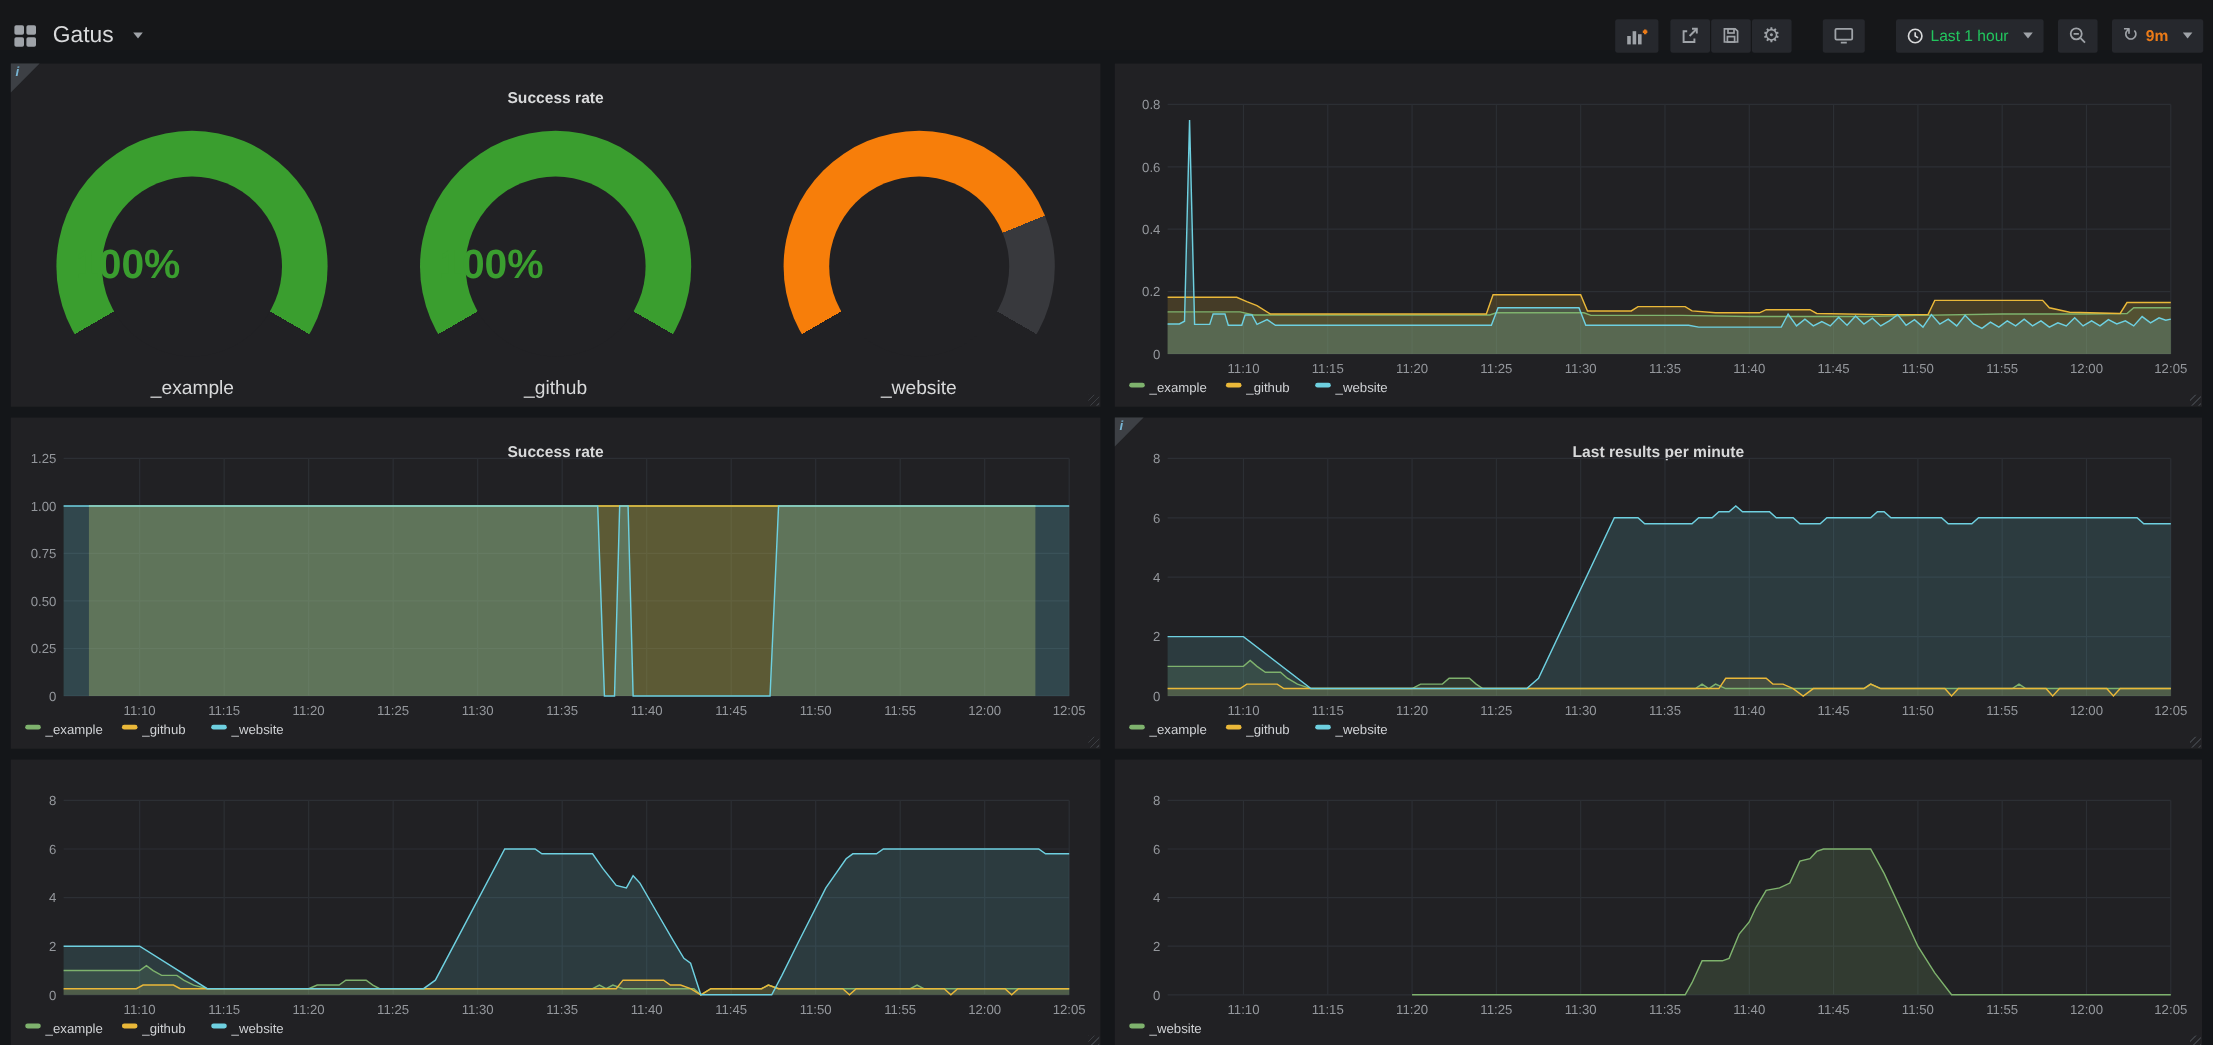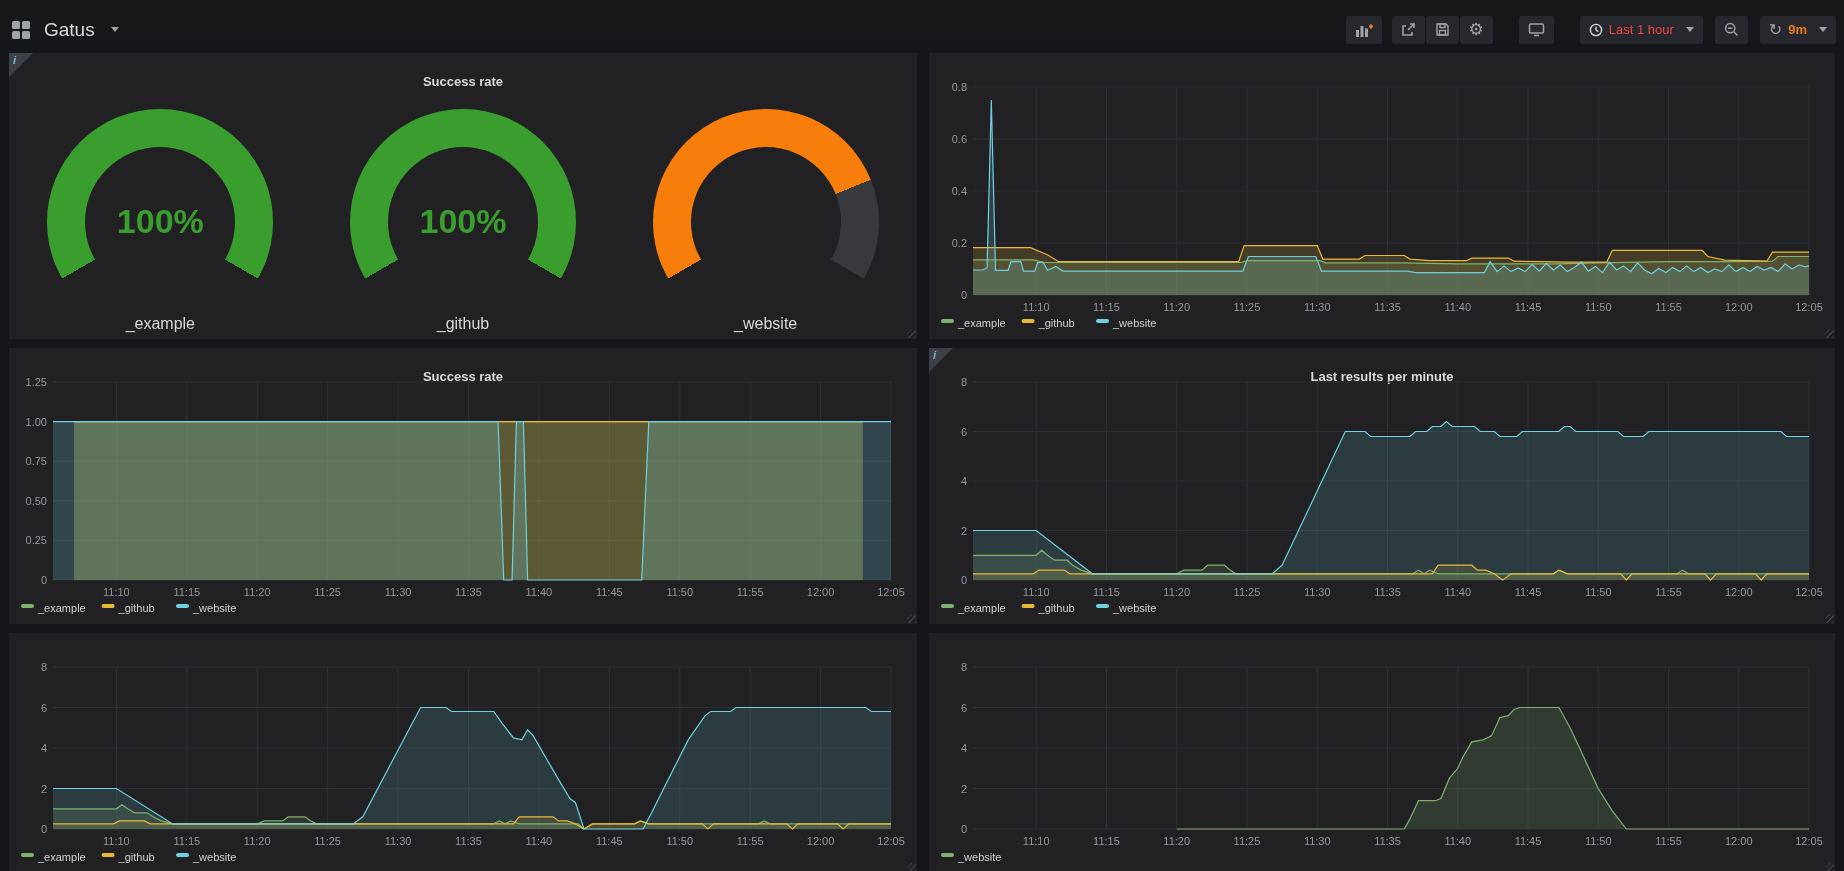--- a/index.html
+++ b/index.html
@@ -18,21 +18,21 @@
            border-top:5px solid #9fa3a8; display:inline-block; margin-left:6px; }
   .nav-right { margin-left:auto; display:flex; align-items:center; }
   .nav-btn { background:#26282d; height:28px; border-radius:2px; border:none;
              color:#9fa3a8; display:flex; align-items:center; gap:6px; padding:0 9px;
              font-size:13px; font-family:"Liberation Sans",sans-serif; cursor:pointer; }
   .nav-btn svg { display:block; }
   .nav-group { display:flex; gap:1px; }
   .sp-lg { width:26px; } .sp-md { width:10px; }
   .glyph { font-size:15px; line-height:1; color:#9fa3a8; }
   .accent { color:#eb7b18; font-weight:bold; }
-  .time-label { color:#ef4444; }
+  .time-label { color:#22c55e; }
 
   
   .dash { padding:11px 9px 0 9px; display:grid;
           grid-template-columns:908px 906px; grid-template-rows:286px 276px 240px;
           column-gap:12px; row-gap:9px; }
   .panel { background:#212124; position:relative; }
   .panel-title { position:absolute; top:16px; left:0; right:0; height:26px; line-height:26px;
                  text-align:center; color:#d8d9da; font-size:13px; font-weight:700; cursor:pointer; }
   .info-corner { position:absolute; top:0; left:0; width:0; height:0;
                  border-top:24px solid #3d4045; border-right:24px solid transparent; cursor:pointer; }
@@ -43,21 +43,21 @@
   .chart-area { position:absolute; left:8px; right:8px; top:26px; bottom:6px; }
 
   
   .gauge-row { position:absolute; inset:26px 0 0 0; display:flex; }
   .gauge { position:relative; flex:1 1 0; height:100%; }
   .gauge-ring { position:absolute; left:50%; top:30px; transform:translateX(-50%);
                 width:226px; height:226px; border-radius:50%; }
   .gauge-hole { position:absolute; left:50%; top:30px; transform:translate(-50%,0);
                 margin-top:38px; width:150px; height:150px; border-radius:50%; background:#212124; }
   .gauge-value { position:absolute; left:50%; top:122px; transform:translateX(-50%);
-                 width:194px; text-align:center; font-size:34px; font-weight:700;
+                 width:194px; font-size:34px; font-weight:700;
                  line-height:40px; }
   .gauge-label { position:absolute; left:0; right:0; bottom:6px; text-align:center;
                  color:#d8d9da; font-size:16px; }
 </style>
 </head>
 <body>
 
 <div class="navbar">
   <div class="nav-left">
     <span class="grid-icon">

